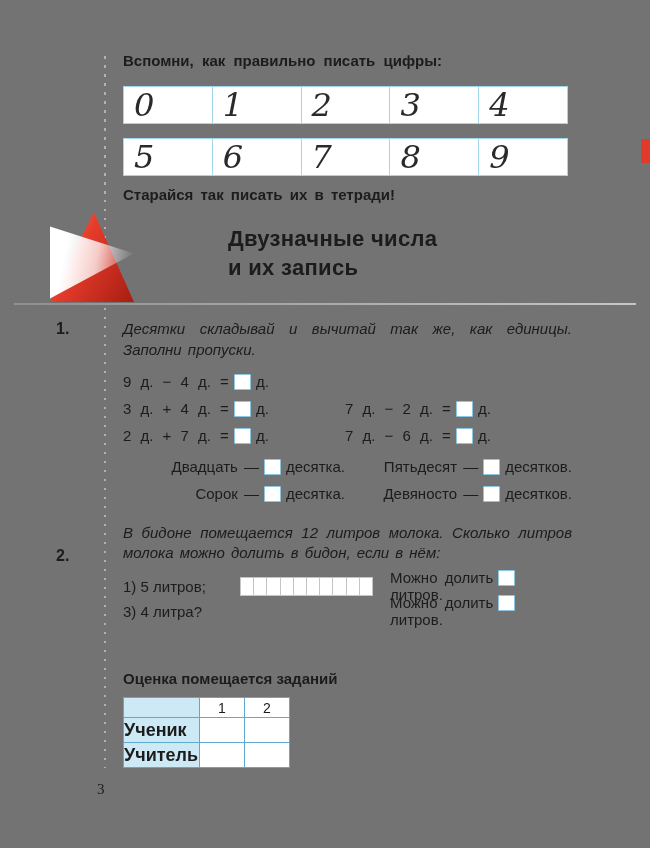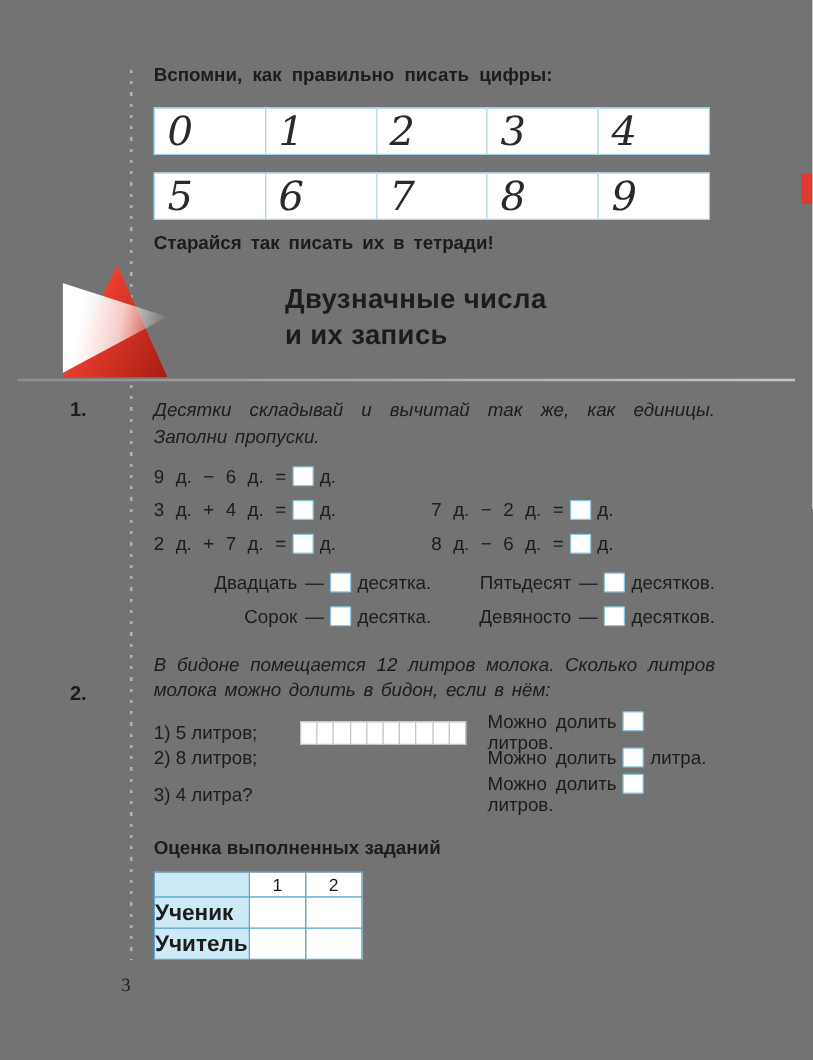--- a/index.html
+++ b/index.html
@@ -126,29 +126,29 @@
   </div>
 
   <div class="task-number" id="task1-num">1.</div>
 
   <div class="task1">
     <div class="task-text">Десятки складывай и вычитай так же, как единицы. Заполни пропуски.</div>
 
 
     <div class="eq-grid">
       <div class="eq-row">
-        <div class="eq-cell"><span>9 д. − 6 д. =</span><span class="abox"></span><span>д.</span></div>
+        <div class="eq-cell"><span>9 д. − 4 д. =</span><span class="abox"></span><span>д.</span></div>
       </div>
       <div class="eq-row">
         <div class="eq-cell"><span>3 д. + 4 д. =</span><span class="abox"></span><span>д.</span></div>
         <div class="eq-cell"><span>7 д. − 2 д. =</span><span class="abox"></span><span>д.</span></div>
       </div>
       <div class="eq-row">
         <div class="eq-cell"><span>2 д. + 7 д. =</span><span class="abox"></span><span>д.</span></div>
-        <div class="eq-cell"><span>8 д. − 6 д. =</span><span class="abox"></span><span>д.</span></div>
+        <div class="eq-cell"><span>7 д. − 6 д. =</span><span class="abox"></span><span>д.</span></div>
       </div>
     </div>
 
     <div class="words">
       <div class="word-row">
         <div class="word-cell"><span>Двадцать —</span><span class="abox"></span><span>десятка.</span></div>
         <div class="word-cell"><span>Пятьдесят —</span><span class="abox"></span><span>десятков.</span></div>
       </div>
       <div class="word-row">
         <div class="word-cell"><span>Сорок —</span><span class="abox"></span><span>десятка.</span></div>
@@ -175,36 +175,31 @@
               <span class="t2-cell"></span>
               <span class="t2-cell"></span>
               <span class="t2-cell"></span>
               <span class="t2-cell"></span>
               <span class="t2-cell"></span>
           </span>
         </span>
         <span class="t2-answer"><span>Можно долить</span><span class="abox"></span><span>литров.</span></span>
       </div>
 
-      <div class="t2-row">
-        <span class="t2-label">2) 8 литров;</span>
-        <span class="t2-gridwrap"></span>
-        <span class="t2-answer"><span>Можно долить</span><span class="abox"></span><span>литра.</span></span>
-      </div>
 
       <div class="t2-row">
         <span class="t2-label">3) 4 литра?</span>
         <span class="t2-gridwrap"></span>
         <span class="t2-answer"><span>Можно долить</span><span class="abox"></span><span>литров.</span></span>
       </div>
     </div>
   </div>
 
   <div class="eval">
-    <div class="eval-heading">Оценка выполненных заданий</div>
+    <div class="eval-heading">Оценка помещается заданий</div>
     <table class="eval-table">
       <tbody>
           <tr>
         <td class="corner-cell"></td>
         <td class="num-cell">1</td>
         <td class="num-cell">2</td>
       </tr>
       <tr>
         <td class="label-cell">Ученик</td>
         <td class="blank-cell"></td>

